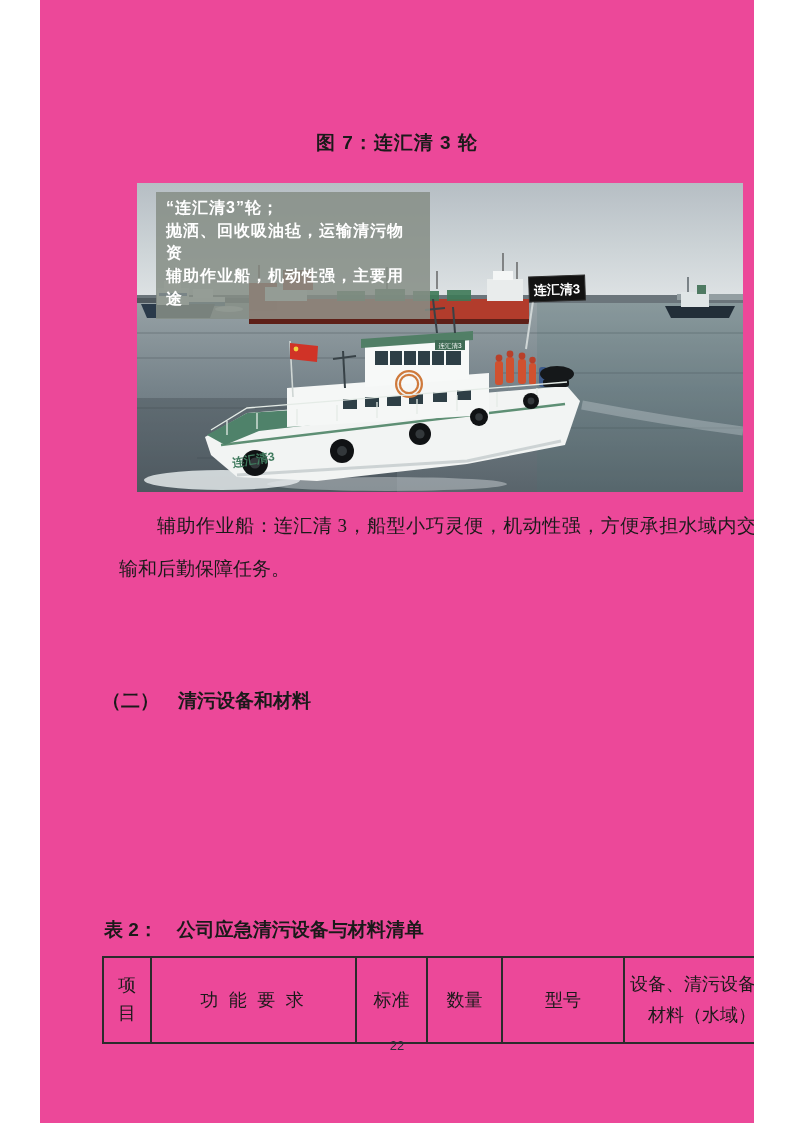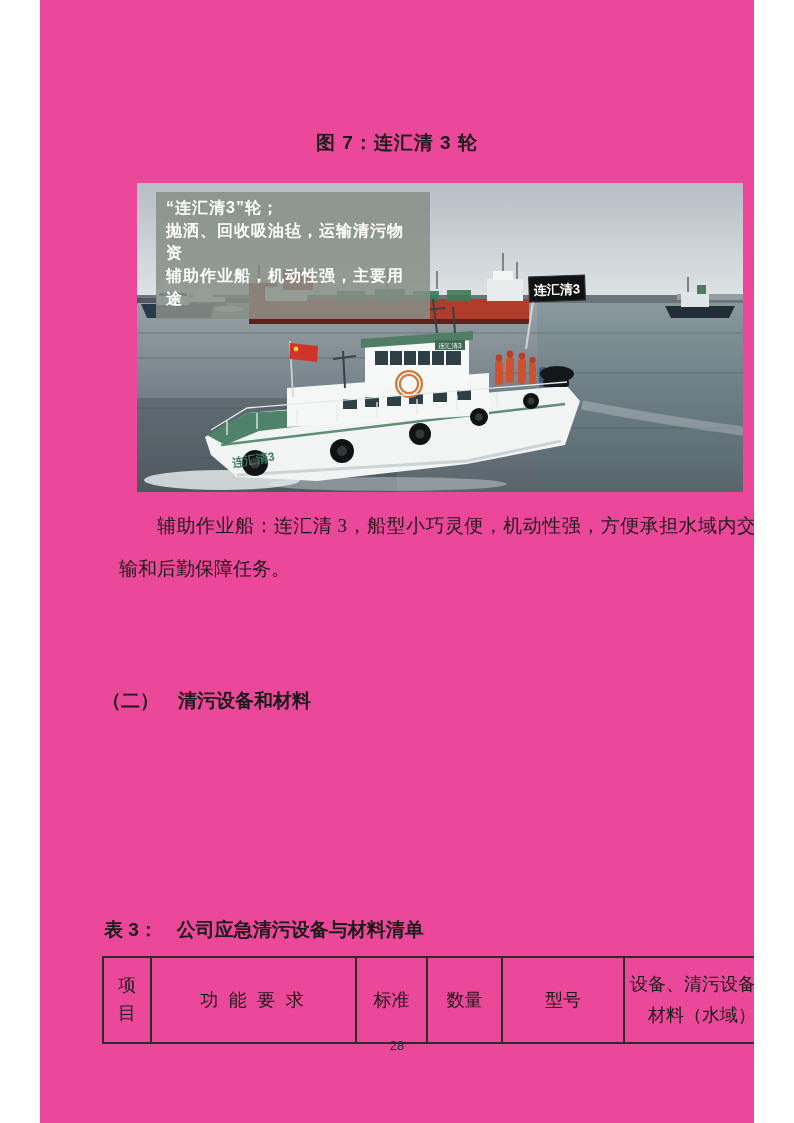--- a/index.html
+++ b/index.html
@@ -235,21 +235,21 @@
       <div>抛洒、回收吸油毡，运输清污物资</div>
       <div>辅助作业船，机动性强，主要用途</div>
     </div>
   </div>
 
   <p class="body-para para1">辅助作业船：连汇清 3，船型小巧灵便，机动性强，方便承担水域内交通运输和后勤保障任务。</p>
 
   <div class="heading">（二）　清污设备和材料</div>
 
 
-  <div class="table-title">表 3：　公司应急清污设备与材料清单</div>
+  <div class="table-title">表 2：　公司应急清污设备与材料清单</div>
 
   <table class="eq-table">
     <colgroup>
       <col style="width:48px">
         <col style="width:205px">
         <col style="width:71px">
       <col style="width:75px">
         <col style="width:122px">
         <col style="width:156px">
     </colgroup>
@@ -260,15 +260,15 @@
       </th>
       <th class="th-func">功 能 要 求</th>
       <th>标准</th>
       <th>数量</th>
       <th>型号</th>
       <th>设备、清污设备和材料（水域）</th>
     </tr>
   </tbody>
     </table>
 
-  <div class="page-number">28</div>
+  <div class="page-number">22</div>
 
 </div>
 
 </body></html>

